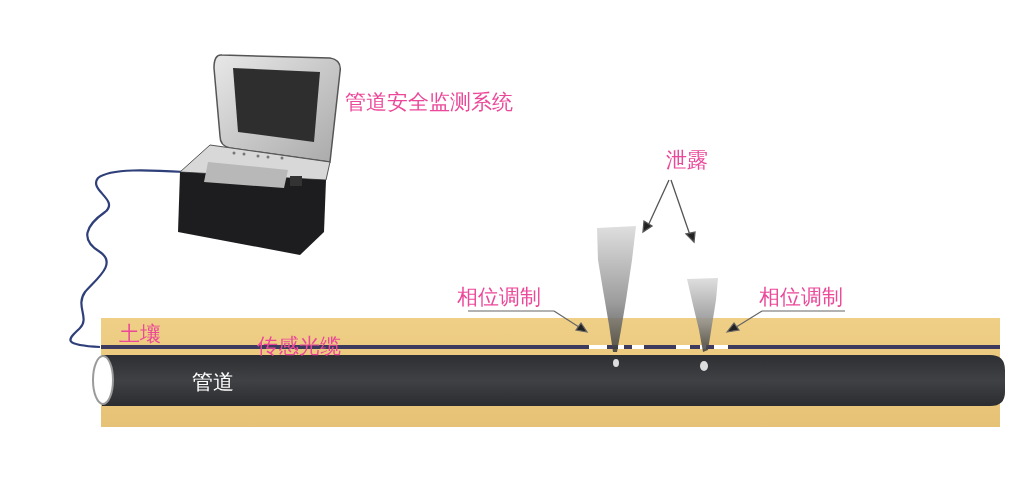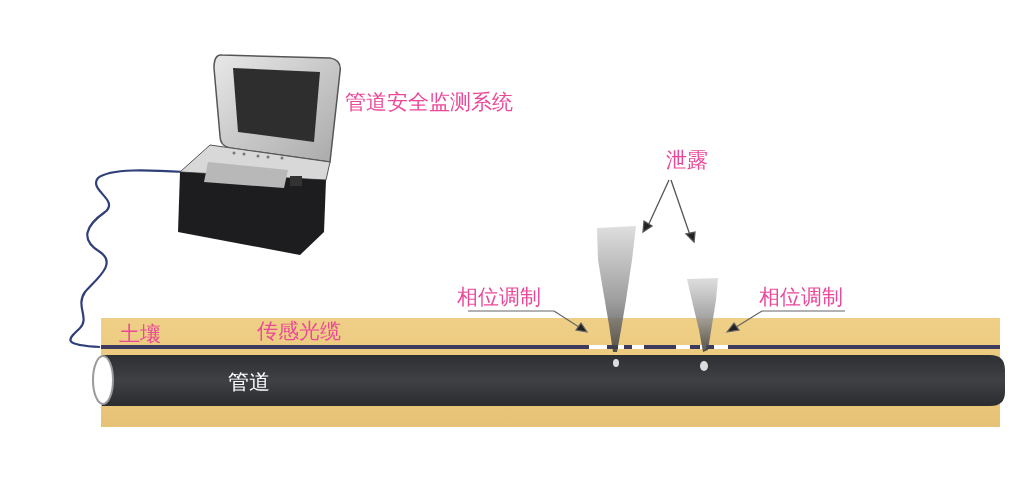--- a/index.html
+++ b/index.html
@@ -97,14 +97,14 @@
         <circle cx="282" cy="158" r="1.5"></circle>
     </g>
   </g>
 </svg>
 
 <div class="label" style="left:345px;top:92px;">管道安全监测系统</div>
 <div class="label" style="left:666px;top:150px;">泄露</div>
 <div class="label" style="left:457px;top:287px;">相位调制</div>
 <div class="label" style="left:759px;top:287px;">相位调制</div>
 <div class="label" style="left:119px;top:309px;margin-top:15px;">土壤</div>
-<div class="label" style="left:257px;top:321px;">传感光缆</div>
-<div class="label white" style="left:192px;top:372px;margin-left:36px;">管道</div>
+<div class="label" style="left:257px;top:336px;">传感光缆</div>
+<div class="label white" style="left:192px;top:372px;">管道</div>
 
 </body></html>

